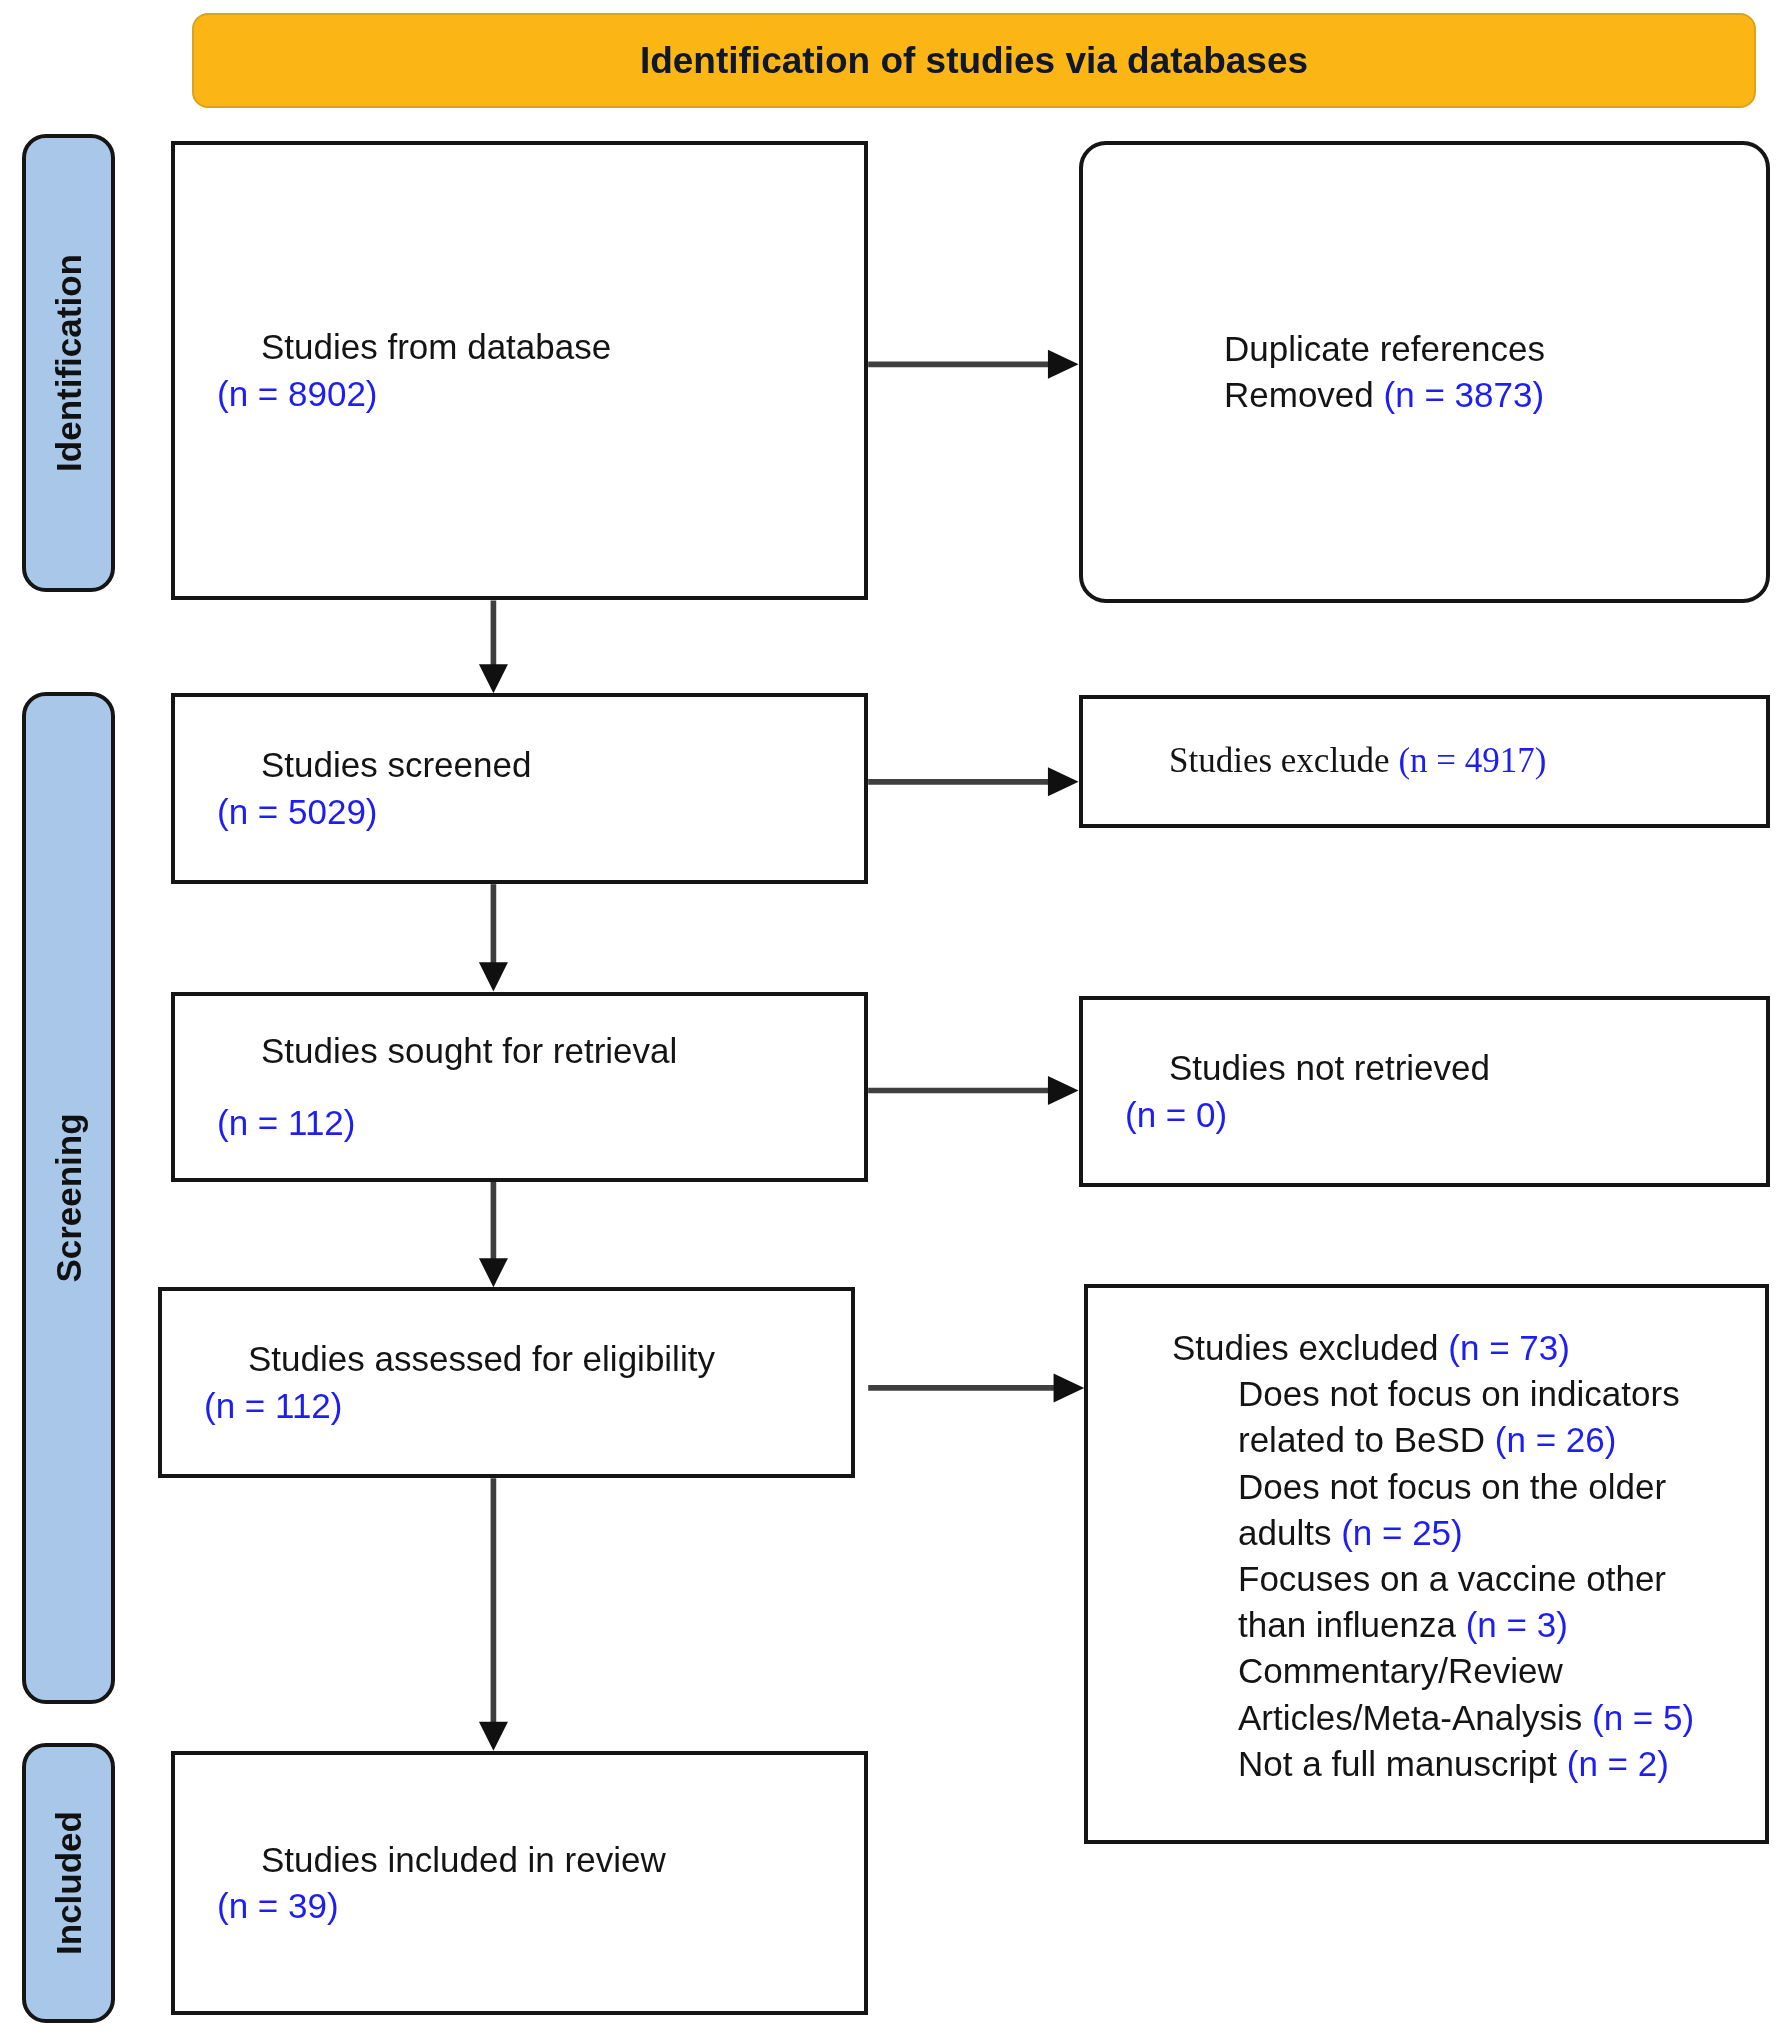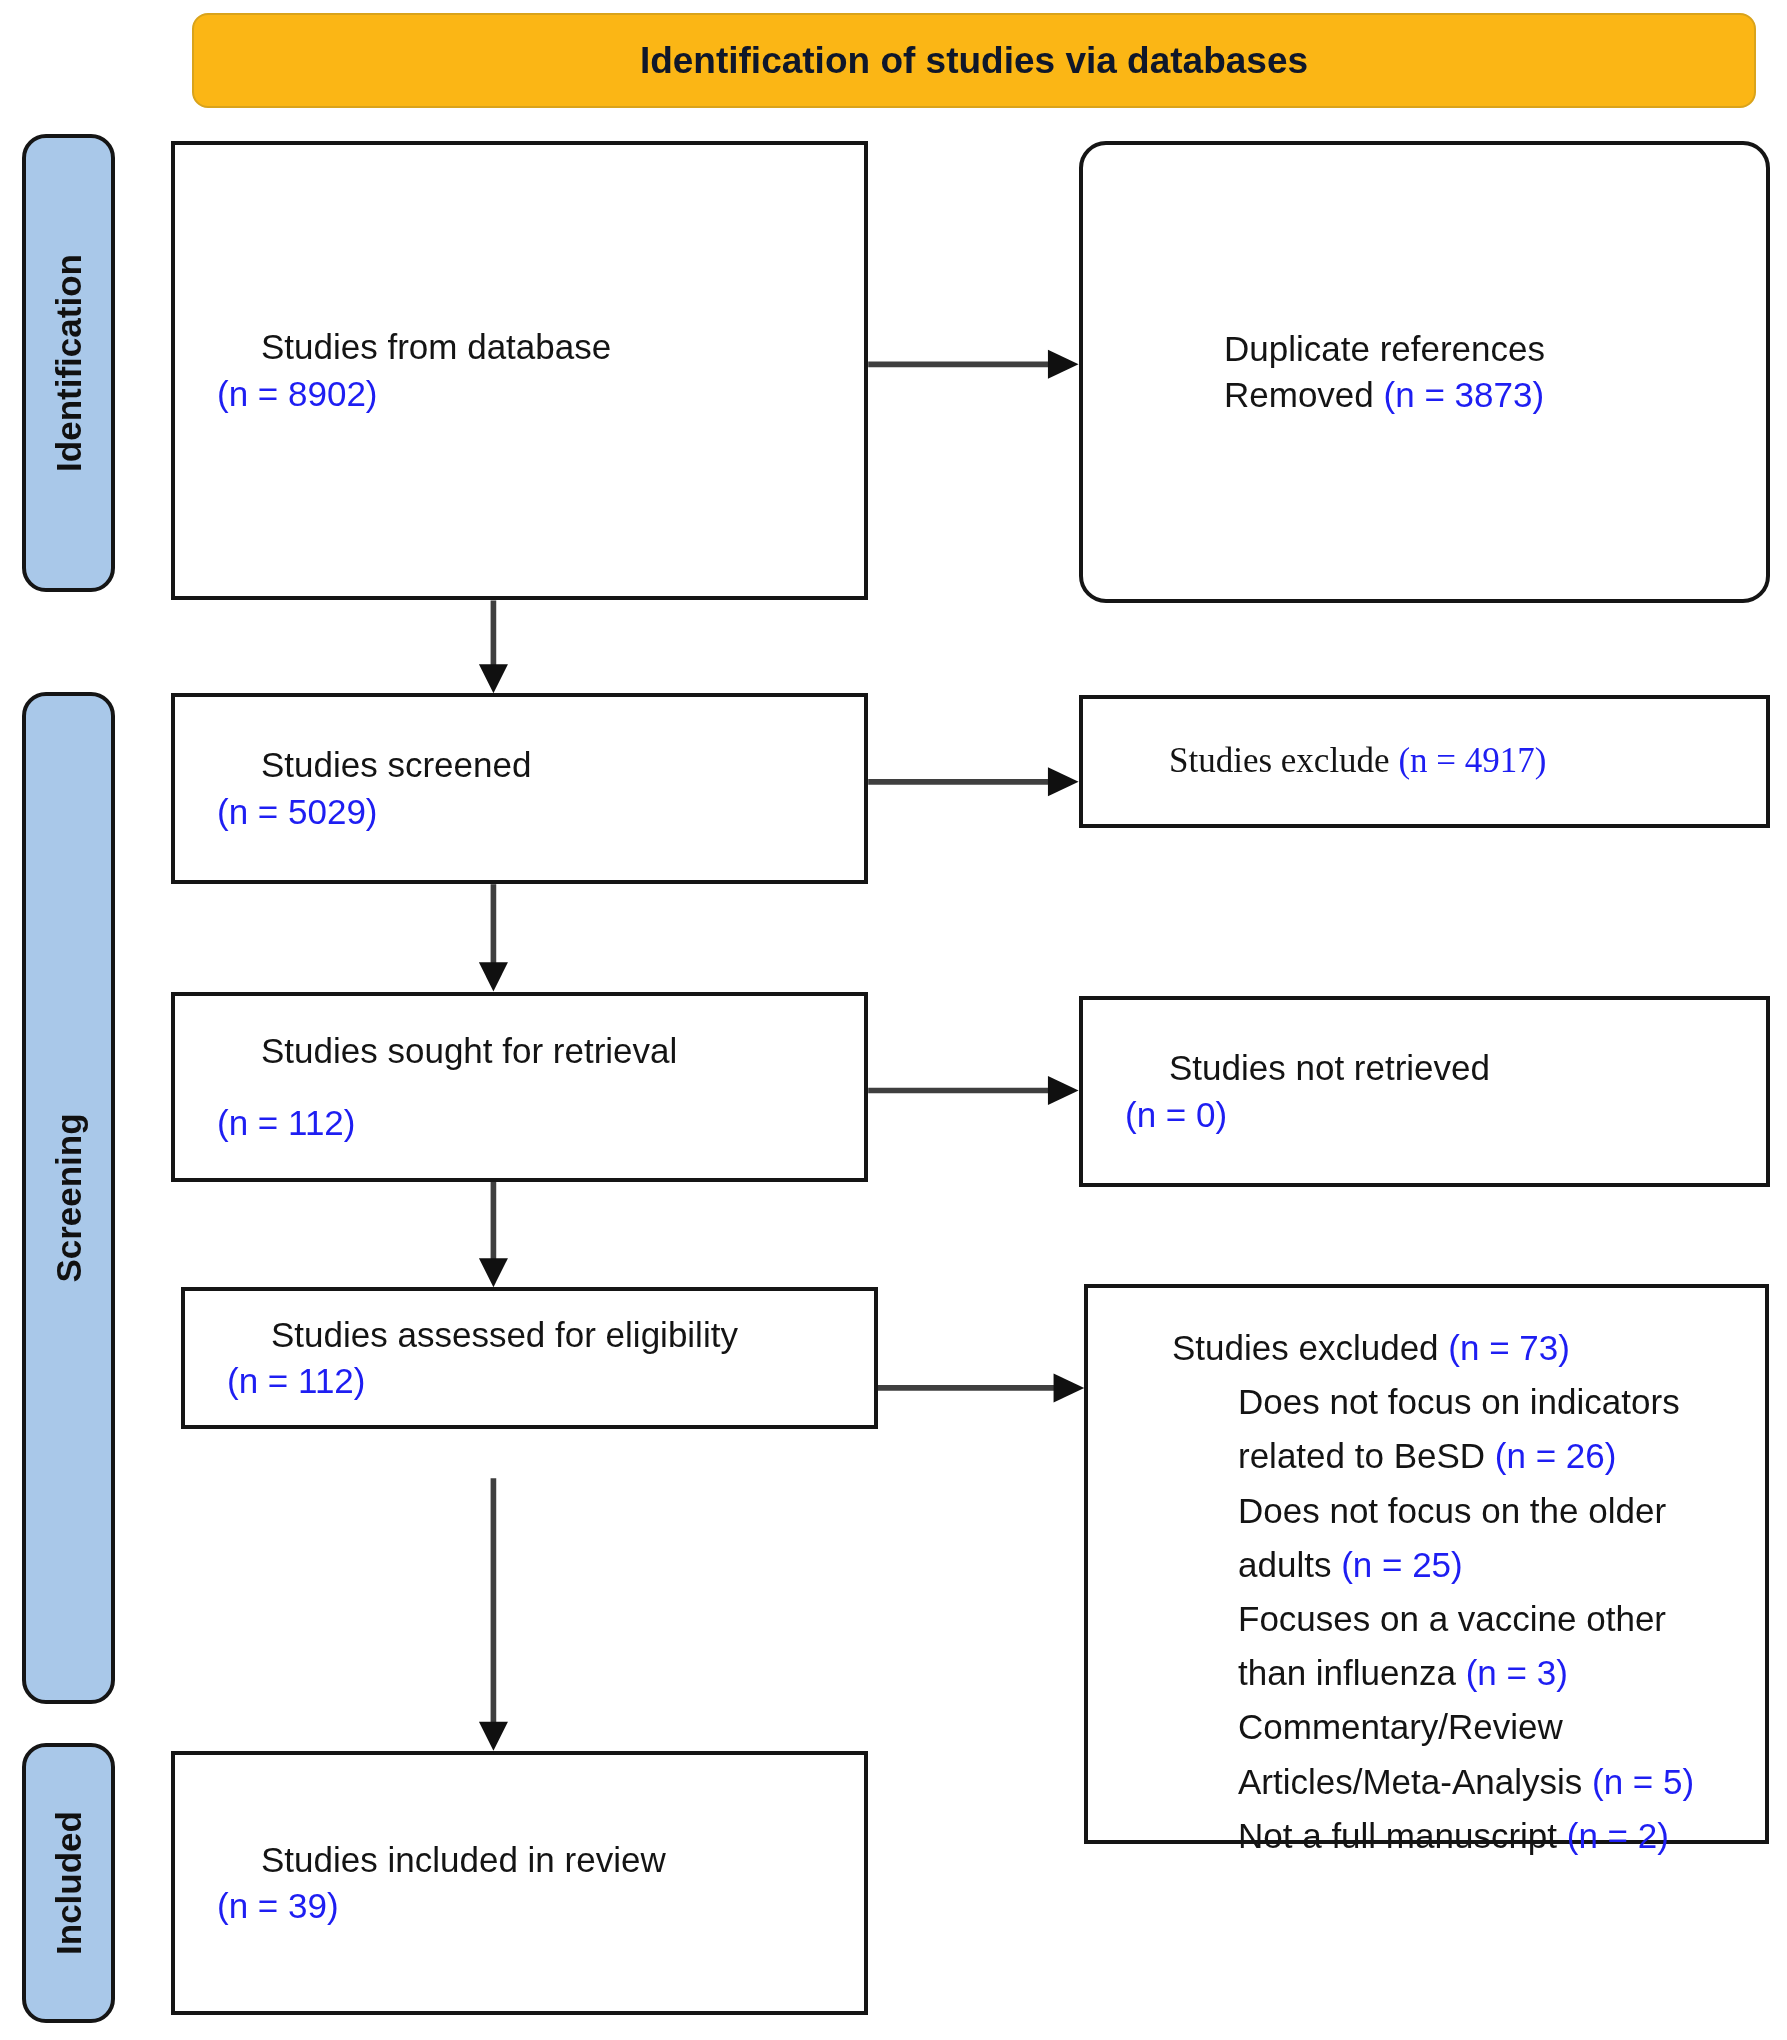--- a/index.html
+++ b/index.html
@@ -45,29 +45,29 @@
     padding-left:42px;padding-right:22.6px;
   }
   .box .line{white-space:nowrap;}
   .box .line.ind{padding-left:66px;}
   .box .b{color:var(--blue,#1e1ef2);}
   .box .k{color:#141414;margin-left:44px;}
 
   .box-l1{left:171px;top:141px;width:697px;height:459px;}
   .box-l2{left:171px;top:693px;width:697px;height:191px;}
   .box-l3{left:171px;top:992px;width:697px;height:190px;gap:25px;}
-  .box-l4{left:181px;top:1287px;width:697px;height:142px;}
+  .box-l4{left:158px;top:1287px;width:697px;height:191px;}
   .box-l5{left:171px;top:1751px;width:697px;height:264px;justify-content:center;}
 
   .box-r1{left:1079px;top:141px;width:691px;height:462px;padding-left:97px;border-radius:27px;}
   .box-r2{left:1079px;top:695px;width:691px;height:133px;font-family:Liberation Serif, serif;}
   .box-r3{left:1079px;top:996px;width:691px;height:191px;}
   .box-r4{
     left:1084px;top:1284px;width:685px;height:560px;
-    justify-content:flex-start;padding-top:37px;padding-left:40px;gap:8px;
+    justify-content:flex-start;padding-top:37px;padding-left:40px;
   }
 
   
   svg.arrows{position:absolute;left:0;top:0;pointer-events:none;}
   svg.arrows line{stroke:#3f3f3f;stroke-width:7;}
   svg.arrows polygon{fill:#101010;}
 </style>
 </head>
 <body style="--header-bg: #fbb615; --stage-bg: #a9c8e9; --blue: #1e1ef2;">
 

